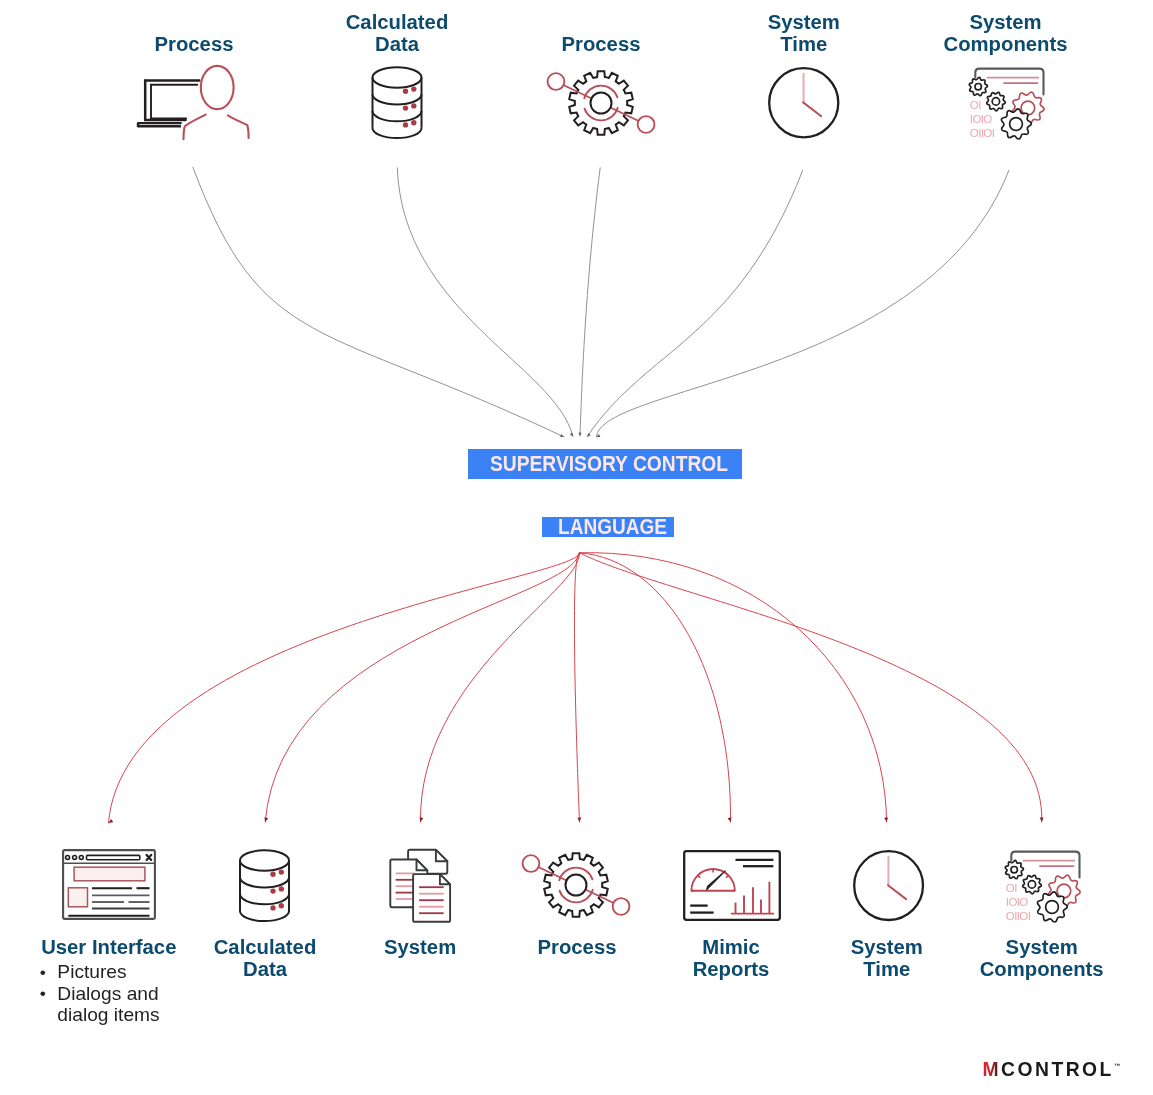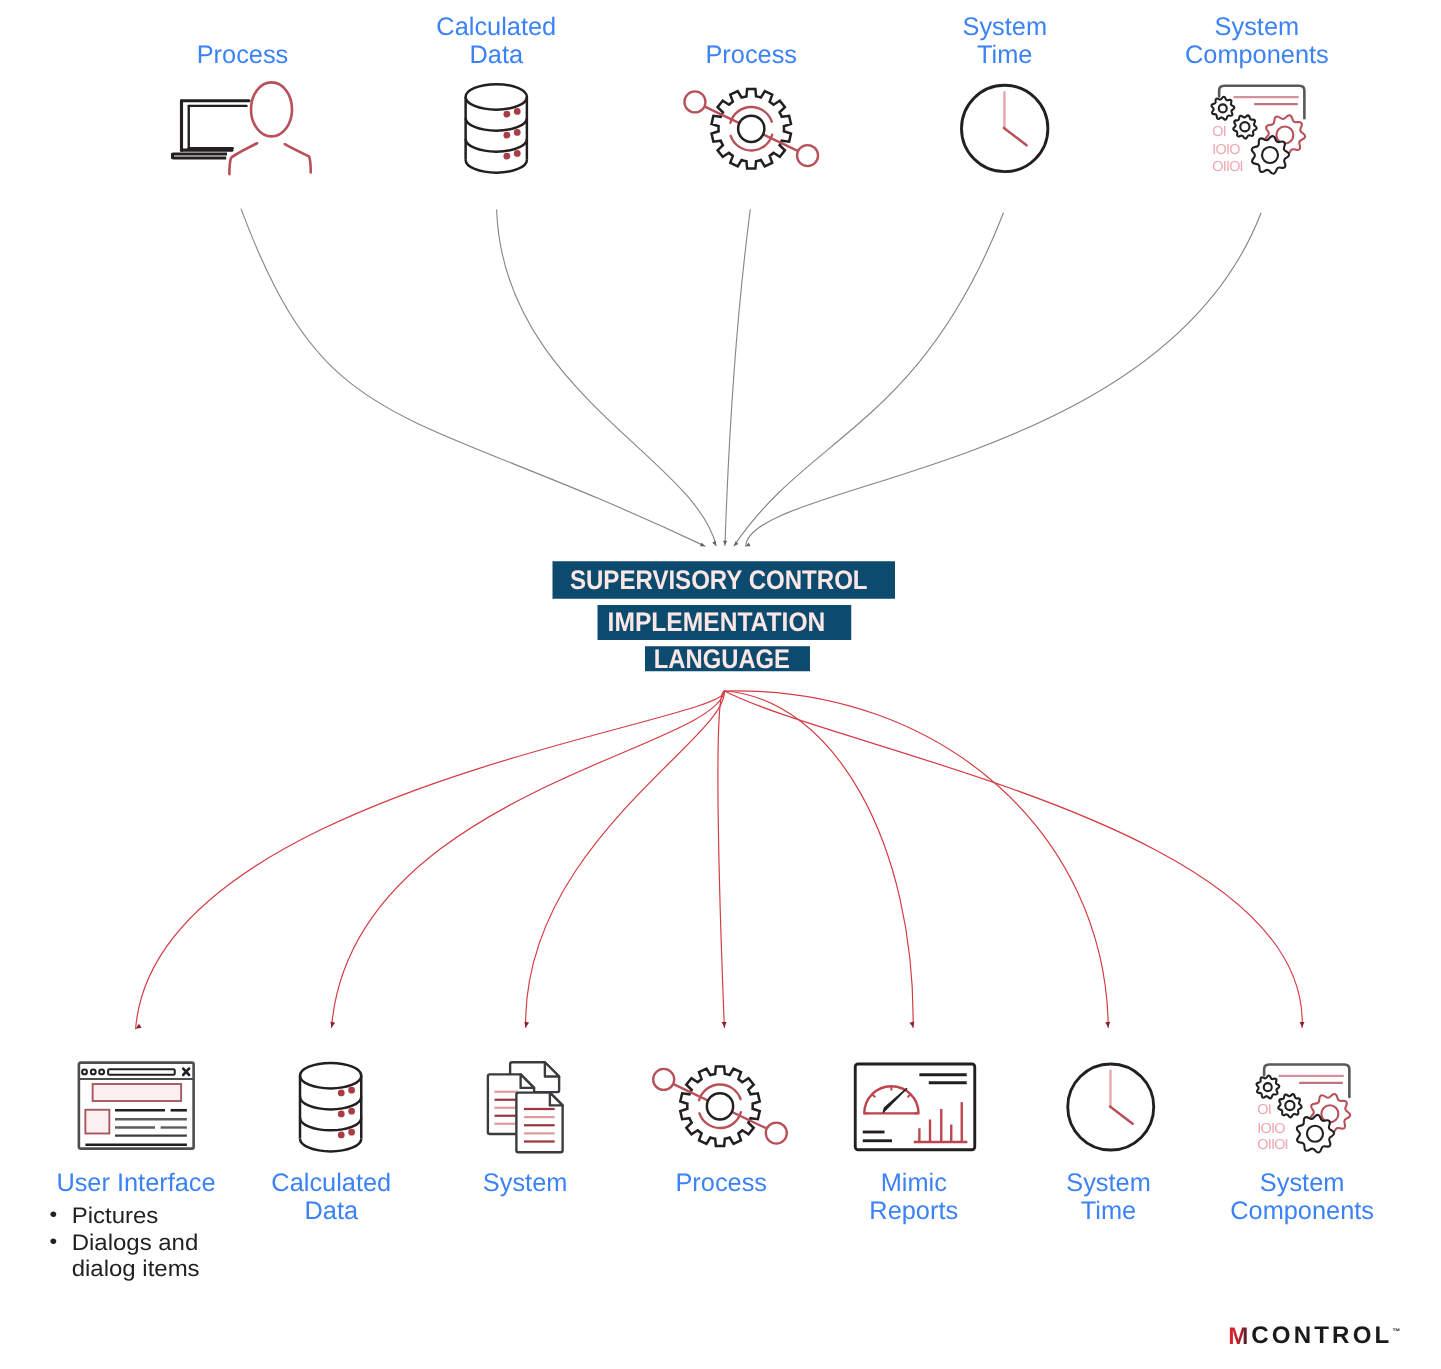--- a/index.html
+++ b/index.html
@@ -3,25 +3,25 @@
 <meta charset="utf-8">
 <title>Supervisory Control Implementation Language</title>
 <style>
   html,body{margin:0;padding:0;background:#ffffff;}
   body{width:1153px;height:1095px;position:relative;overflow:hidden;
        font-family:"Liberation Sans", sans-serif;color:#231f20;}
   .stage{position:absolute;left:0;top:0;width:1153px;height:1095px;background:#fff;}
   svg.layer{position:absolute;left:0;top:0;width:1153px;height:1095px;overflow:visible;
             pointer-events:none;}
   svg.icon{position:absolute;overflow:visible;}
-  .nlabel{position:absolute;text-align:center;font-weight:400;color:#3b82f6;white-space:pre;
+  .nlabel{position:absolute;text-align:center;font-weight:700;color:#0c4a6e;white-space:pre;
           transform:translateX(-50%) scaleX(var(--sx,0.915));transform-origin:50% 0;}
-  .banner{position:absolute;background:#0c4a6e;color:#FBE8E6;font-weight:700;
-          display:flex;align-items:center;justify-content:flex-start;
-          font-size:21.5px;line-height:21.5px;}
+  .banner{position:absolute;background:#3b82f6;color:#FBE8E6;font-weight:700;
+          display:flex;align-items:center;justify-content:flex-end;
+          font-size:21.5px;line-height:21.5px;margin-left:26px;}
   .banner span{display:inline-block;transform-origin:50% 50%;padding-top:1px;}
   .bullets{position:absolute;font-size:18.1px;line-height:21.4px;font-weight:400;color:#231f20;
            transform:scaleX(1.06);transform-origin:0 0;}
   .bullets .bi{position:relative;padding-left:17.3px;white-space:pre;}
   .bullets .bi:before{content:"\2022";position:absolute;left:0.6px;top:-0.5px;font-size:16.5px;}
   .logo{position:absolute;font-weight:700;letter-spacing:2.5px;font-size:19.3px;
         line-height:19.3px;color:#1a1a1a;}
   .logo .tm{font-size:6.5px;vertical-align:7.5px;letter-spacing:0;font-weight:700;}
   .logo .m{background:linear-gradient(100deg,#E4242F 0%,#C62230 42%,#5a2025 70%,#231f20 100%);
            -webkit-background-clip:text;background-clip:text;color:transparent;}
@@ -299,22 +299,19 @@
 
   <div class="bullets" style="left:38.6px;top:962.2px;">
       <div class="bi">Pictures</div>
       <div class="bi">Dialogs and
 dialog items</div>
     </div>
 
   <div class="banner" style="left:442px;top:449px;width:274px;height:30px;">
     <span style="transform:scaleX(0.895)">SUPERVISORY CONTROL</span>
   </div>
-  <div class="banner" style="left:478px;top:484px;width:203px;height:28px;">
-    <span style="transform:scaleX(0.915)">IMPLEMENTATION</span>
-  </div>
   <div class="banner" style="left:516px;top:517px;width:132px;height:20px;">
     <span style="transform:scaleX(0.885)">LANGUAGE</span>
   </div>
 
   <div class="logo" style="left:982.5px;top:1056.2px;"><span class="m">M</span><span>CONTROL</span><span class="tm">™</span></div>
 
 </div>
 
 </body></html>

